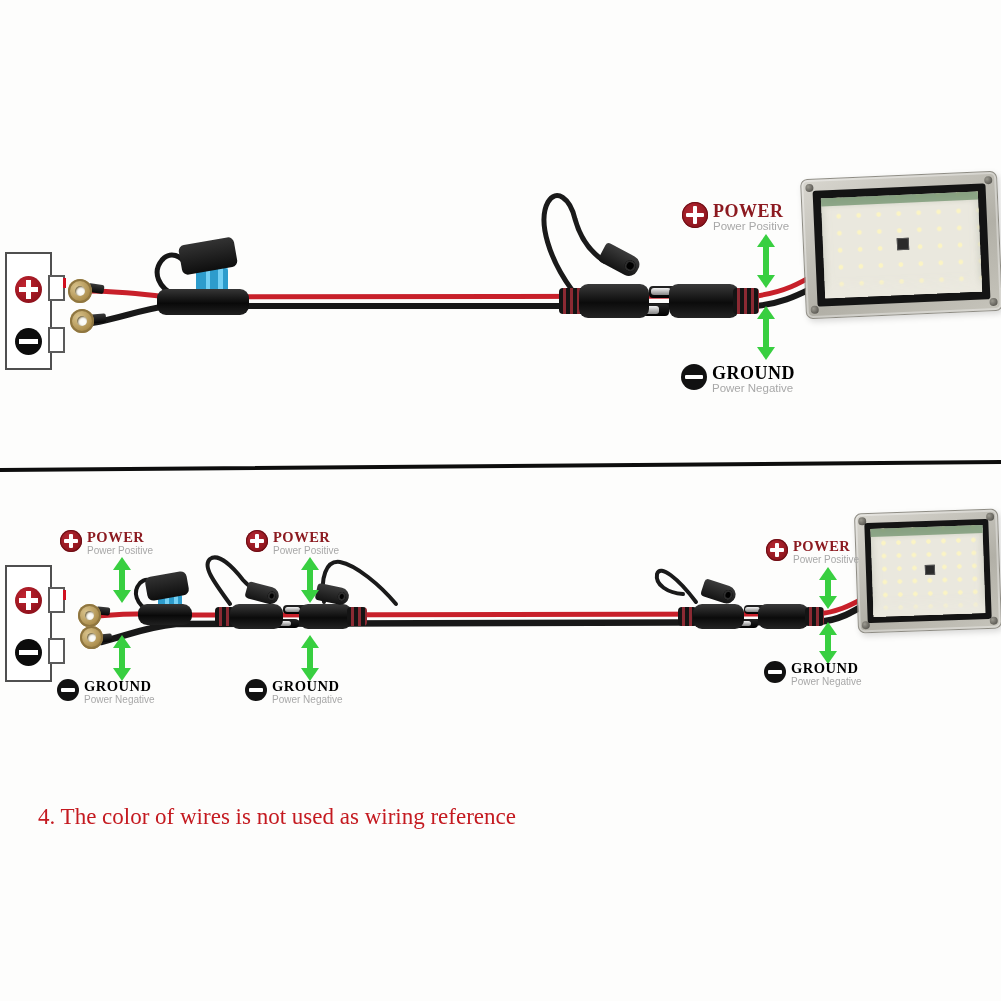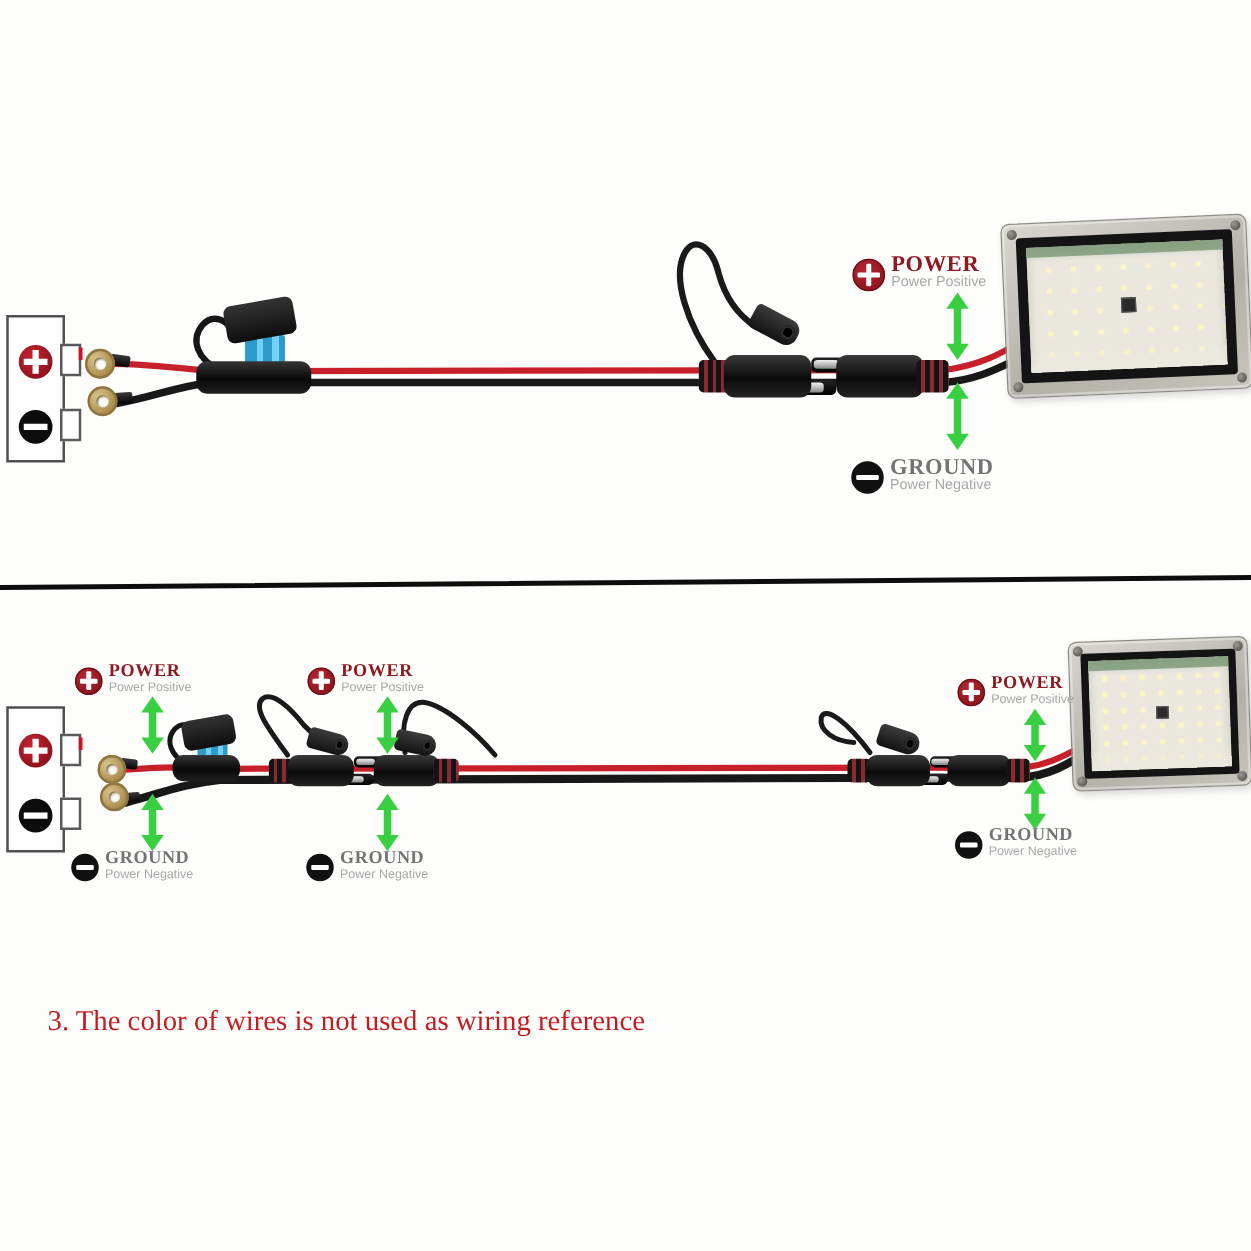--- a/index.html
+++ b/index.html
@@ -64,35 +64,35 @@
         background-image:radial-gradient(circle,#fbf4c4 1.8px,rgba(251,244,196,0) 2.8px);
         background-size:20px 17px;background-position:7px 10px;
         box-shadow:inset 0 -10px 12px rgba(235,233,223,.95), inset 0 5px 7px rgba(25,45,25,.3);}
   .flood.sm .fl-bezel{inset:9px;}
   .flood.sm .fl-glass{inset:6px;background-size:15px 13px;background-position:5px 8px;}
   .fl-pcb{position:absolute;left:0;right:0;top:0;height:8px;background:#7f9c7a;opacity:.85;}
   .fl-sensor{position:absolute;left:47%;top:43%;width:10px;height:10px;background:#2b2b2b;border:1px solid #565656;}
   .flood.sm .fl-sensor{width:8px;height:8px;}
 
   
-  .plabel{position:absolute;display:flex;align-items:flex-end;gap:5px;z-index:5;white-space:nowrap;}
+  .plabel{position:absolute;display:flex;align-items:flex-start;gap:5px;z-index:5;white-space:nowrap;}
   .badge{flex:none;border-radius:50%;position:relative;}
   .lg .badge{width:26px;height:26px;}
   .sm .badge{width:22px;height:22px;}
   .badge.plus{background:radial-gradient(circle at 40% 35%,#b52833,#8c141c 75%);box-shadow:inset 0 0 0 1px #6e0f16;}
   .badge.plus::before{content:"";position:absolute;left:16%;right:16%;top:42%;height:16%;background:#fff;border-radius:1px;}
   .badge.plus::after{content:"";position:absolute;top:16%;bottom:16%;left:42%;width:16%;background:#fff;border-radius:1px;}
   .badge.minus{background:#111;}
   .badge.minus::before{content:"";position:absolute;left:16%;right:16%;top:42%;height:16%;background:#fff;border-radius:1px;}
   .ptxt{display:flex;flex-direction:column;line-height:1.02;}
   .ptitle{font-family:"Liberation Serif",serif;font-weight:bold;letter-spacing:.5px;}
   .lg .ptitle{font-size:18px;}
   .sm .ptitle{font-size:14.5px;}
   .ptitle.red{color:#8c1a20;}
-  .ptitle.blk{color:#737373;}
+  .ptitle.blk{color:#000000;}
   .psub{color:#a8a8a8;font-style:normal;margin-top:1px;}
   .lg .psub{font-size:11.5px;}
   .sm .psub{font-size:10px;}
 
   
   .varrow{position:absolute;width:18px;z-index:5;
         background:linear-gradient(#38cf40,#38cf40) 50% 50%/6px calc(100% - 24px) no-repeat;}
   .varrow::before{content:"";position:absolute;top:0;left:0;width:0;height:0;
         border-left:9px solid transparent;border-right:9px solid transparent;border-bottom:13px solid #38cf40;}
   .varrow::after{content:"";position:absolute;bottom:0;left:0;width:0;height:0;
@@ -284,15 +284,15 @@
   <div class="varrow" style="left:819px;top:567px;height:42px;"></div>
   <div class="varrow" style="left:819px;top:622px;height:42px;"></div>
   <div class="plabel sm" style="left:764px;top:661px;">
     <span class="badge minus"></span>
     <span class="ptxt">
       <span class="ptitle blk">GROUND</span>
       <span class="psub">Power Negative</span>
     </span>
   </div>
 
-  <div class="note-item" style="top:804px;">3. The color of wires is not used as wiring reference</div>
+  <div class="note-item" style="top:804px;">4. The color of wires is not used as wiring reference</div>
 
 </div>
 
 </body></html>

